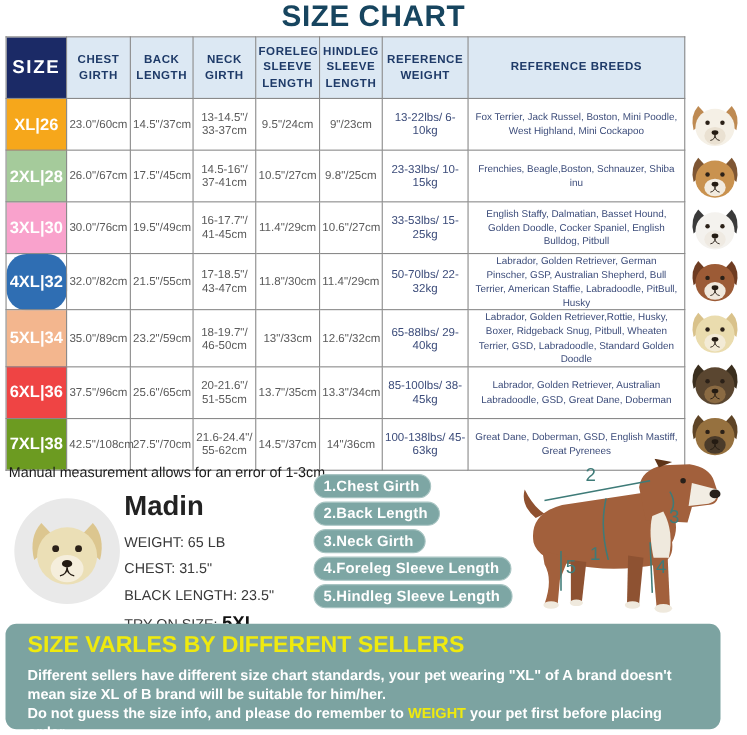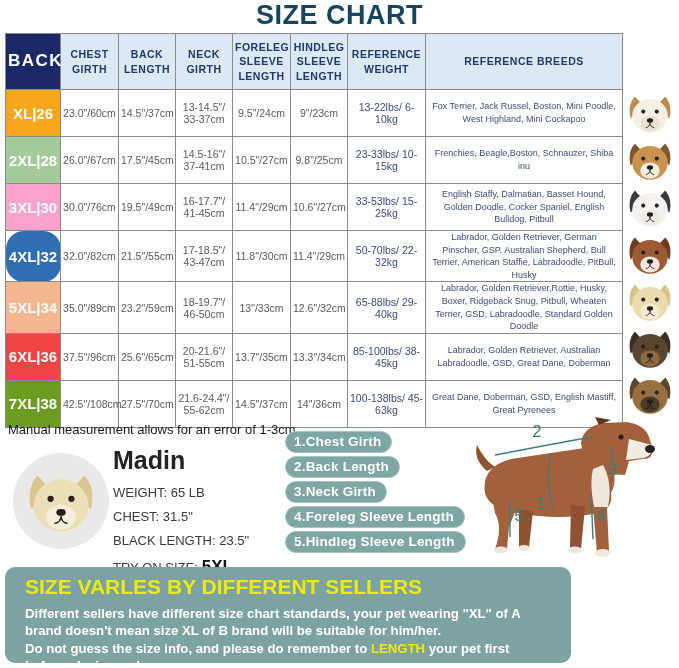--- a/index.html
+++ b/index.html
@@ -52,21 +52,21 @@
     background:#7DA6A4; color:#fff; font-weight:bold; font-size:13.5px;
     border-radius:12px; padding:2px 10px 3px 8px; margin-bottom:3px;
     width:fit-content; border:1px solid #A8C4C2; letter-spacing:.2px;
   }
 
   .diagram { position:absolute; left:453px; top:417px; width:226px; height:148px; }
   .diagram svg { width:100%; height:100%; }
   .diag-num { fill:#3E7B78; font-size:17px; font-family:"Liberation Sans", sans-serif; }
 
   .panel {
-    position:absolute; left:5px; top:567px; width:566px; height:96px;
+    position:absolute; left:5px; top:567px; width:650px; height:96px;
     background:#7CA3A1; border-radius:10px; padding:8px 20px 0 20px;
   }
   .panel-heading {
     color:#EFEA0E; font-size:21px; font-weight:bold; margin:0 0 6px 0;
     letter-spacing:0; font-family:"Liberation Sans", sans-serif;
   }
   .panel-body { color:#fff; font-size:13.2px; font-weight:bold; line-height:1.32; margin:0; }
   .panel-body p { margin:0; }
   .hl { color:#EFEA0E; }
 </style>
@@ -83,21 +83,21 @@
         <col style="width:58px">
         <col style="width:57px">
         <col style="width:57px">
       <col style="width:58px">
         <col style="width:57px">
         <col style="width:78px">
         <col style="width:197px">
     </colgroup>
     <thead>
       <tr>
-        <th class="size-h">BACK</th>
+        <th class="size-h">SIZE</th>
         <th>CHEST GIRTH</th>
         <th>BACK LENGTH</th>
         <th>NECK GIRTH</th>
         <th>FORELEG SLEEVE LENGTH</th>
         <th>HINDLEG SLEEVE LENGTH</th>
         <th>REFERENCE WEIGHT</th>
         <th>REFERENCE BREEDS</th>
       </tr>
     </thead>
     <tbody>
@@ -313,17 +313,17 @@
       <text class="diag-num" x="88" y="92" text-anchor="middle">1</text>
       <text class="diag-num" x="148" y="104" text-anchor="middle">4</text>
       <text class="diag-num" x="66" y="104" text-anchor="middle">5</text>
     </svg>
   </div>
 
   <div class="panel">
     <p class="panel-heading">SIZE VARLES BY DIFFERENT SELLERS</p>
     <div class="panel-body">
       <p>Different sellers have different size chart standards, your pet wearing "XL" of A brand doesn't mean size XL of B brand will be suitable for him/her.</p>
-      <p><span>Do not guess the size info, and please do remember to </span><span class="hl">LENGTH</span><span> your pet first before placing order.</span></p>
+      <p><span>Do not guess the size info, and please do remember to </span><span class="hl">WEIGHT</span><span> your pet first before placing order.</span></p>
     </div>
   </div>
 
 </div>
 
 </body></html>

